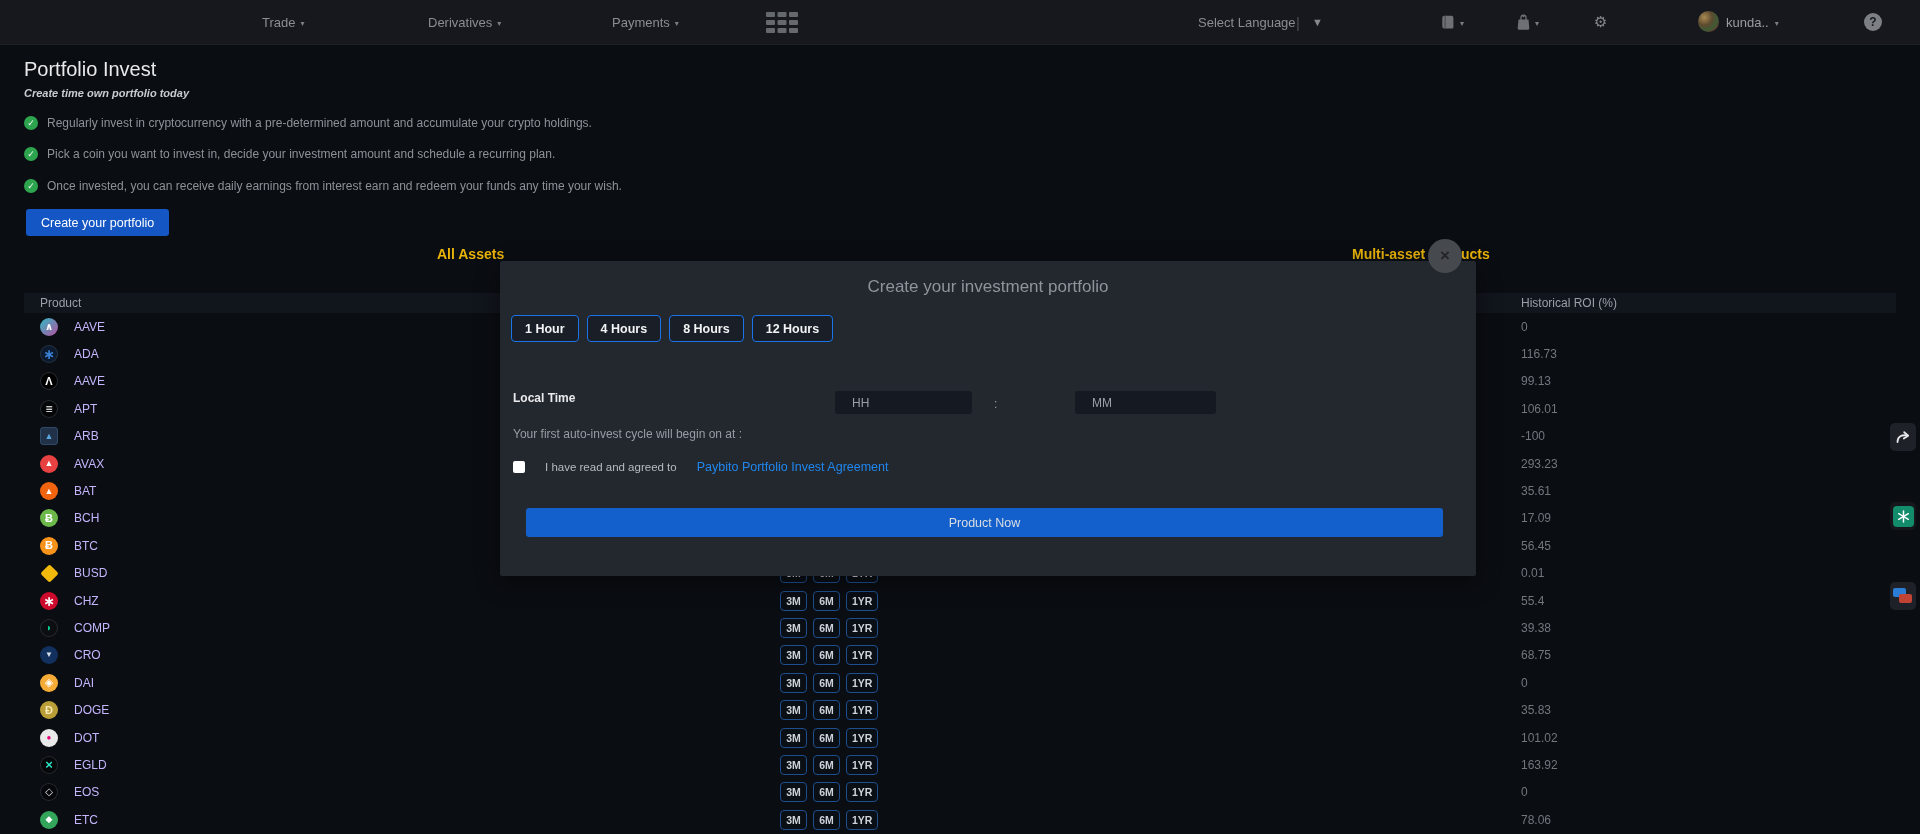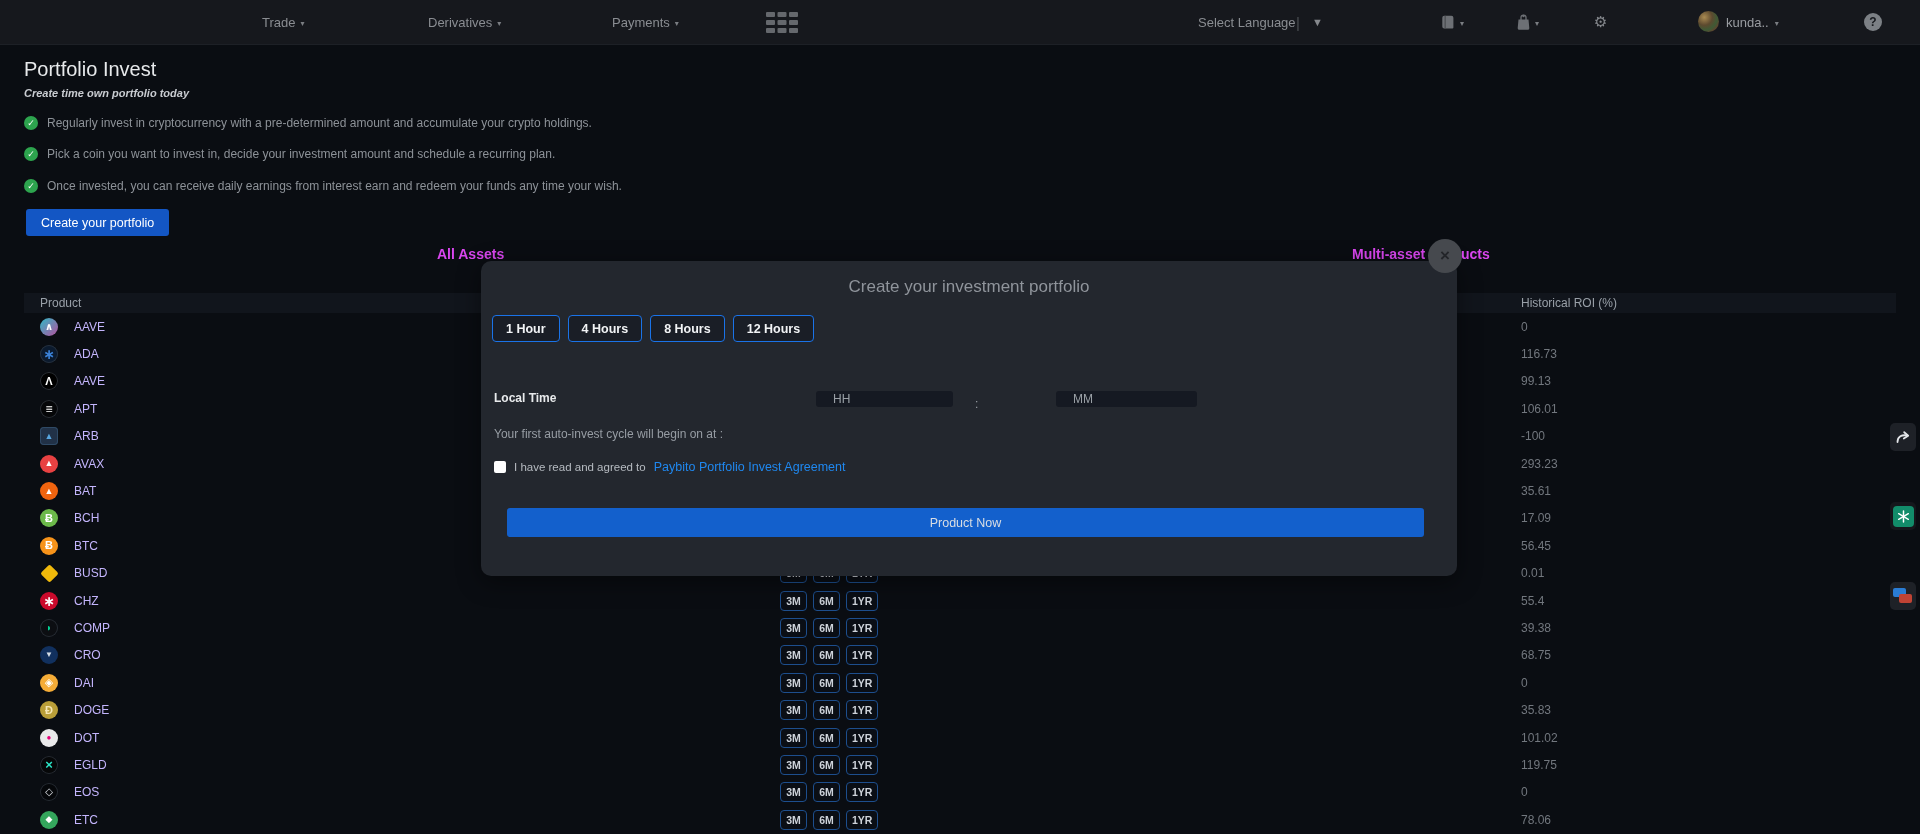--- a/index.html
+++ b/index.html
@@ -28,54 +28,54 @@
   .page-title{position:absolute;left:24px;top:58px;font-size:20px;font-weight:500;color:#e7e9eb}
   .page-subtitle{position:absolute;left:24px;top:87px;font-size:11px;font-style:italic;font-weight:bold;color:#c9ccd1}
   .bullet{position:absolute;left:24px;display:flex;align-items:center;gap:9px}
   .bullet .check{width:14px;height:14px;border-radius:50%;background:#2da44e;color:#fff;font-size:9px;font-weight:bold;
     display:flex;align-items:center;justify-content:center;flex:0 0 14px}
   .bullet .btxt{font-size:12px;color:#8d9298}
   .b1{top:116px}.b2{top:147px}.b3{top:179px}
   .cta{position:absolute;left:26px;top:209px;height:27px;padding:0 15px;background:#1356c4;border:none;border-radius:3px;
     color:#fff;font-size:12.5px;font-family:inherit;cursor:pointer}
   
-  .tab{position:absolute;top:246px;font-size:14px;font-weight:bold;color:#d946ef;cursor:pointer}
+  .tab{position:absolute;top:246px;font-size:14px;font-weight:bold;color:#eab308;cursor:pointer}
   .tab-all{left:437px}.tab-multi{left:1352px}
   
   .thead{position:absolute;left:24px;top:293px;width:1872px;height:20px;background:#11151c;z-index:1}
   .thead .col-product{position:absolute;left:16px;top:3px;font-size:12px;color:#99a0a8}
   .thead .col-roi{position:absolute;left:1497px;top:3px;font-size:12px;color:#99a0a8}
   .tbody{position:absolute;left:24px;top:313px;width:1872px;z-index:1}
   .trow{position:relative;height:27.4px;display:flex;align-items:center;padding-left:16px}
   .coin{width:18px;height:18px;border-radius:50%;display:flex;align-items:center;justify-content:center;flex:0 0 auto}
   .coin .glyph{font-size:10px;font-weight:bold;line-height:1}
   .coin.square{border-radius:4px}
   .coin.diamond{width:13px;height:13px;border-radius:2px;transform:rotate(45deg);margin:0 2.5px}
   .cname{margin-left:16px;font-size:12px;color:#c4b5fd}
   .periods{position:absolute;left:756px;display:flex;gap:6px}
   .pbtn{height:20px;min-width:27px;padding:0 5px;background:#0a0e15;border:1px solid #1d4e8d;border-radius:4px;
     color:#ced3da;font-size:10.5px;font-weight:bold;font-family:inherit;cursor:pointer}
   .roi{position:absolute;left:1497px;font-size:12px;color:#72777e}
   
-  .modal{position:absolute;left:481px;top:261px;width:976px;height:315px;background:#23272e;border-radius:10px;z-index:5;
+  .modal{position:absolute;left:500px;top:261px;width:976px;height:315px;background:#23272e;border-radius:2px;z-index:5;
     box-shadow:0 6px 24px rgba(0,0,0,.45)}
   .modal-title{position:absolute;left:0;top:16px;width:100%;text-align:center;font-size:17px;color:#8f949b}
   .optrow{position:absolute;left:11px;display:flex;gap:8px}
   .row-hours{top:54px}.row-freq{top:93px}
   .pill{height:27px;padding:0 13px;background:#1a1e26;border:1px solid #1a73e8;border-radius:4px;color:#f1f3f5;
     font-size:12.5px;font-weight:bold;font-family:inherit;cursor:pointer}
   .local-label{position:absolute;left:13px;top:130px;font-size:12px;font-weight:bold;color:#e8eaec}
-  .tin{position:absolute;top:130px;height:16px;background:#151922;border:none;border-radius:3px;color:#9aa0a6;
+  .tin{position:absolute;top:130px;height:23px;background:#151922;border:none;border-radius:3px;color:#9aa0a6;
     font-size:12px;padding:0 17px;font-family:inherit;box-sizing:border-box}
   .tin::placeholder{color:#9aa0a6}
   .tin-hh{left:335px;width:137px}
   .tin-mm{left:575px;width:141px}
   .tcolon{position:absolute;left:494px;top:136px;font-size:12px;color:#9aa0a6}
   .begin-text{position:absolute;left:13px;top:166px;font-size:12px;color:#979da4}
-  .agree{position:absolute;left:13px;top:199px;display:flex;align-items:center;gap:8px}
+  .agree{position:absolute;left:13px;top:199px;display:flex;align-items:center;gap:20px}
   .agree input{appearance:none;-webkit-appearance:none;width:12px;height:12px;background:#fff;border:none;border-radius:2px;margin:0;cursor:pointer}
   .agree .atxt{font-size:11.5px;color:#b6bbc1}
   .agree a{font-size:12.5px;color:#1f88f0;text-decoration:none;cursor:pointer}
   .invest{position:absolute;left:26px;top:247px;width:917px;height:29px;background:#1360cc;border:none;border-radius:3px;
     color:#d9dde3;font-size:12.5px;font-family:inherit;cursor:pointer}
   .modal-close{position:absolute;left:1428px;top:239px;width:34px;height:34px;border-radius:50%;background:#46494e;border:none;
     color:#232529;font-size:17px;font-weight:bold;display:flex;align-items:center;justify-content:center;z-index:6;cursor:pointer;font-family:inherit}
   
   .sw{position:absolute;left:1890px;width:26px;height:28px;background:#1e2127;border-radius:5px;display:flex;align-items:center;
     justify-content:center;z-index:7;cursor:pointer}
@@ -366,21 +366,21 @@
     <div class="trow">
       <span class="coin" style="background: rgb(6, 7, 8); box-shadow: rgb(38, 43, 51) 0px 0px 0px 1px inset;">
         <span class="glyph" style="color: rgb(44, 230, 200); font-size: 13px;">×</span>
       </span>
       <span class="cname">EGLD</span>
       <span class="periods">
         <button class="pbtn">3M</button>
         <button class="pbtn">6M</button>
         <button class="pbtn">1YR</button>
       </span>
-      <span class="roi">119.75</span>
+      <span class="roi">163.92</span>
     </div>
     <div class="trow">
       <span class="coin" style="background: rgb(5, 7, 10); box-shadow: rgb(38, 43, 51) 0px 0px 0px 1px inset;">
         <span class="glyph" style="color: rgb(223, 227, 232); font-size: 10px;">◇</span>
       </span>
       <span class="cname">EOS</span>
       <span class="periods">
         <button class="pbtn">3M</button>
         <button class="pbtn">6M</button>
         <button class="pbtn">1YR</button>

